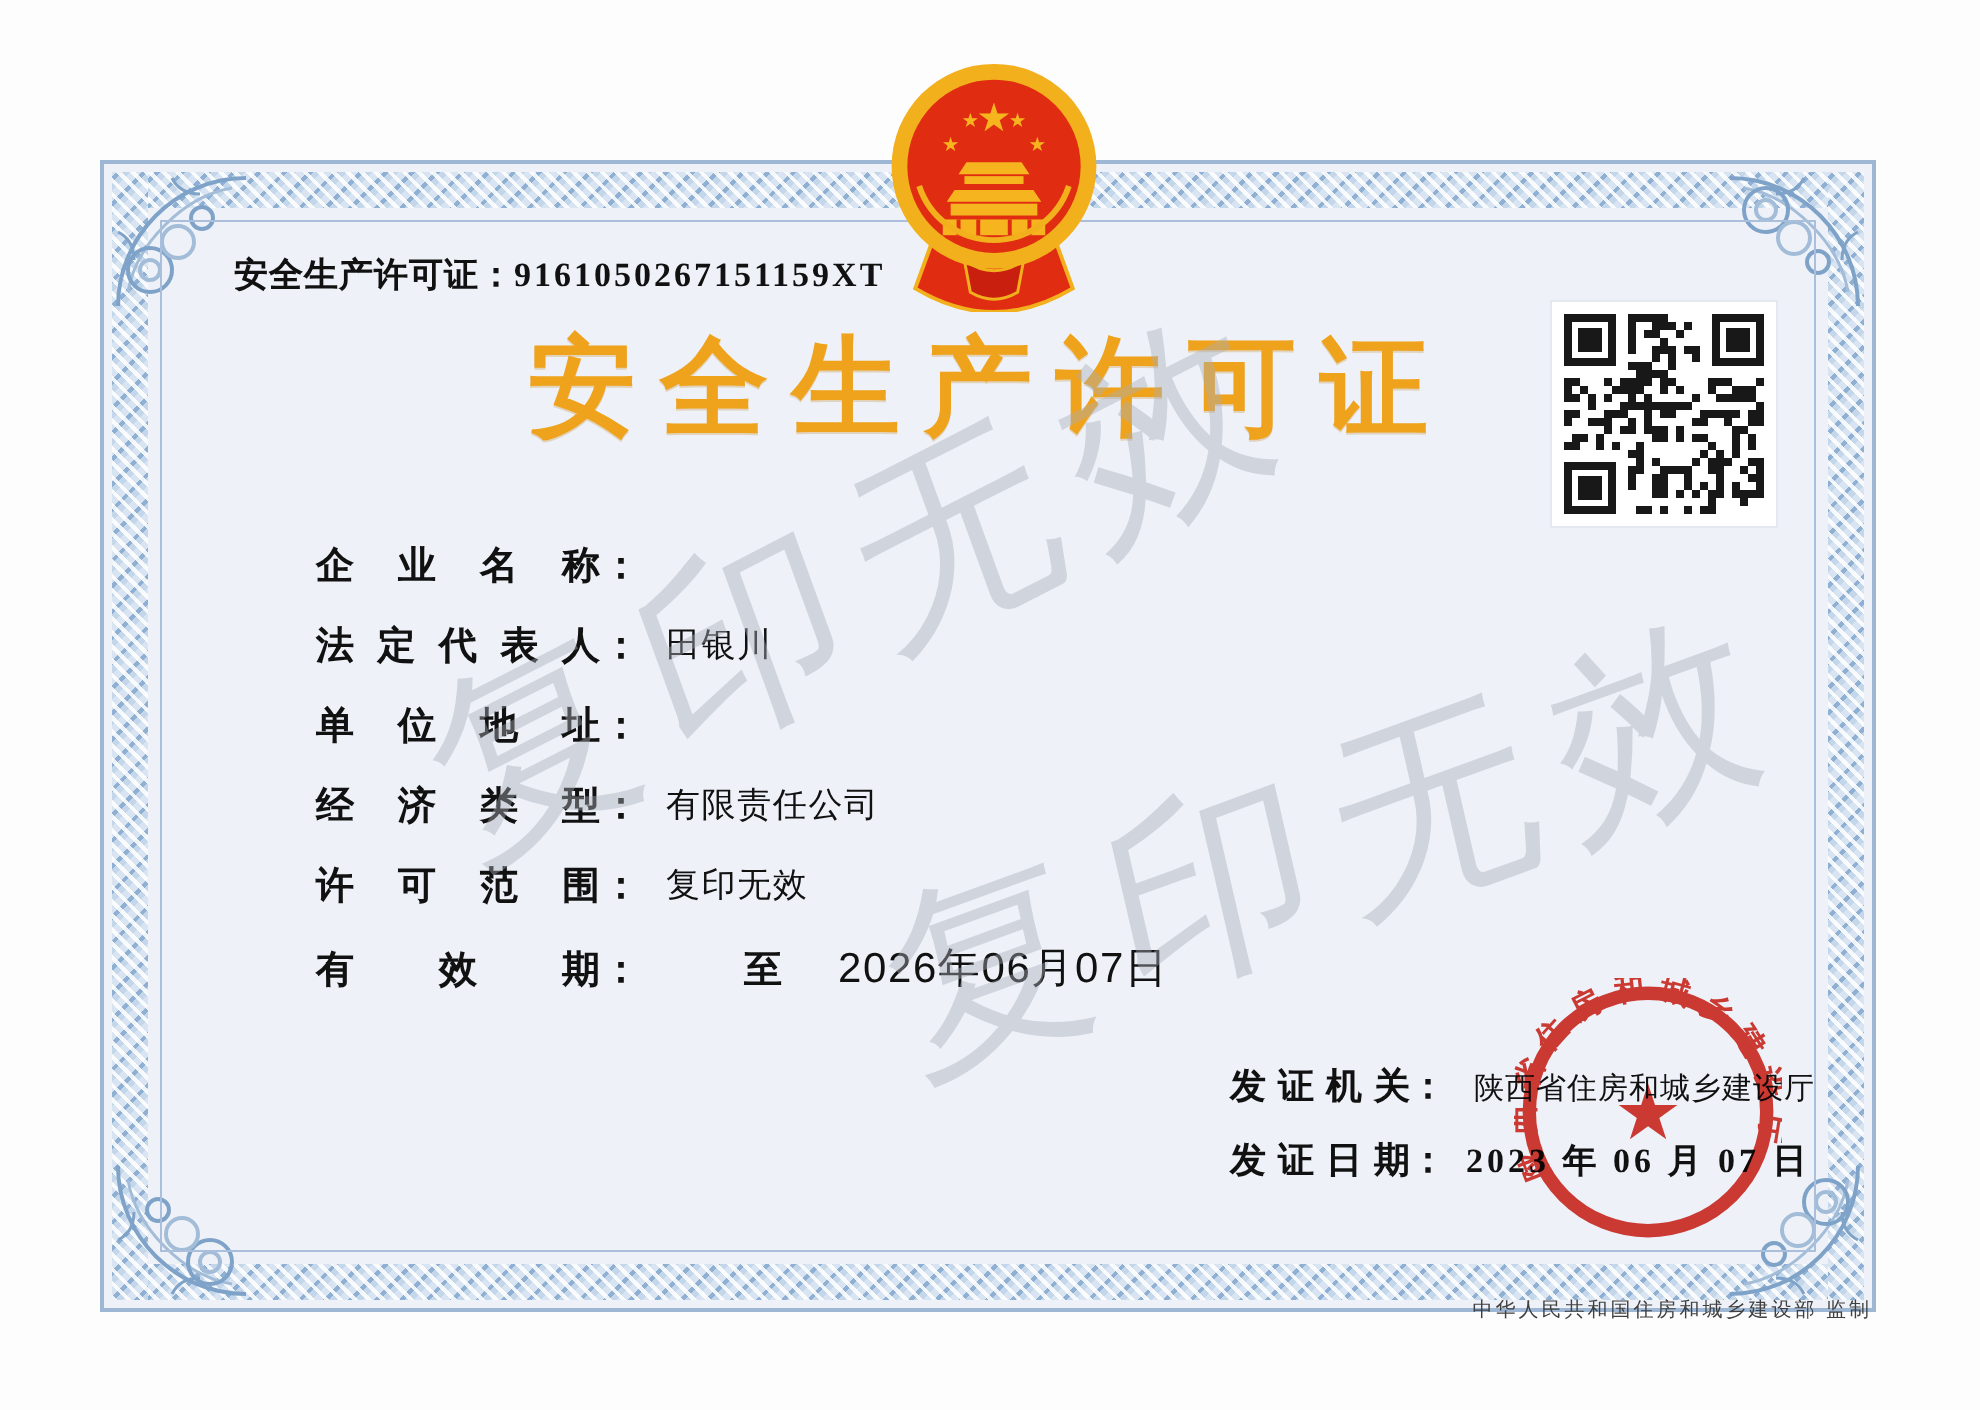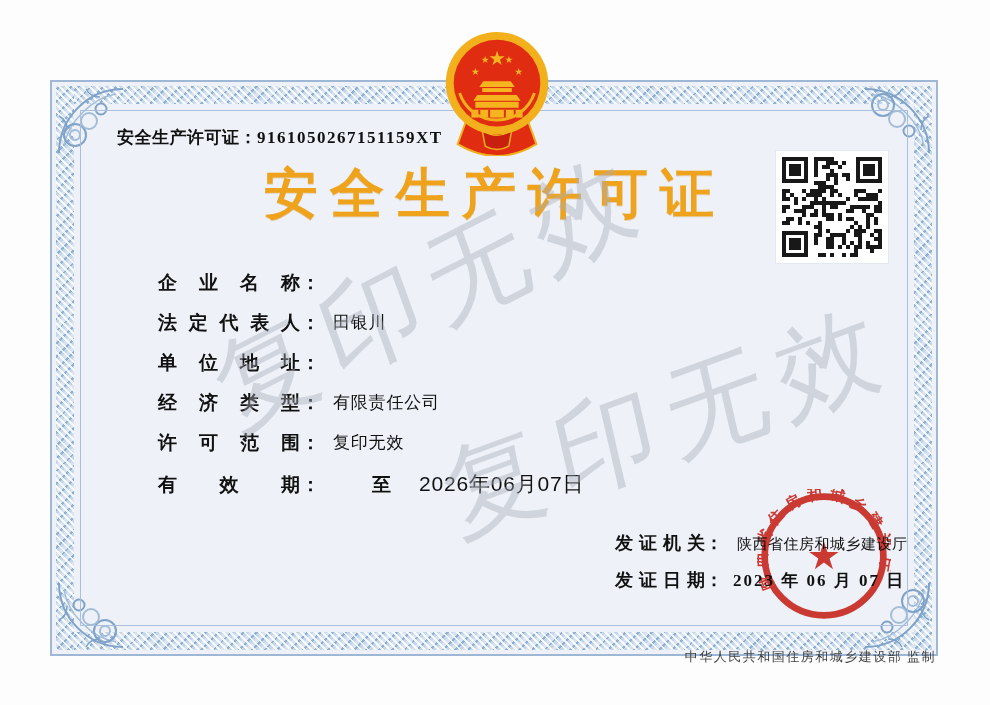--- a/index.html
+++ b/index.html
@@ -58,22 +58,22 @@
   .to-date{font-family:Liberation Sans, sans-serif;font-size:21px;margin-left:28px;letter-spacing:.8px;}
   .srow{position:absolute;left:615px;display:flex;align-items:baseline;z-index:4;}
   .s1{top:531px;} .s2{top:568px;}
   .scolon{font-weight:bold;font-size:18px;}
   .svalue{font-family:"Liberation Serif","DejaVu Serif",serif;font-size:15px;margin-left:14px;letter-spacing:.5px;}
   .svalue.date{font-size:17px;font-weight:bold;letter-spacing:2px;margin-left:10px;}
   
   .seal{position:absolute;left:757px;top:489px;width:134px;height:134px;z-index:6;
         opacity:.9;mix-blend-mode:multiply;}
   
-  .footer{position:absolute;right:54px;top:648px;font-family:Liberation Serif, serif;
-          font-size:13px;color:#3f3f3f;letter-spacing:1.5px;z-index:4;}
+  .footer{position:absolute;right:54px;top:648px;font-family:Liberation Sans, sans-serif;
+          font-size:10px;color:#3f3f3f;letter-spacing:1.5px;z-index:4;}
 </style>
 </head>
 <body>
 
 <div class="page">
 
   <div class="paper">
     <div class="band band-top"></div>
     <div class="band band-bottom"></div>
     <div class="band band-left"></div>

